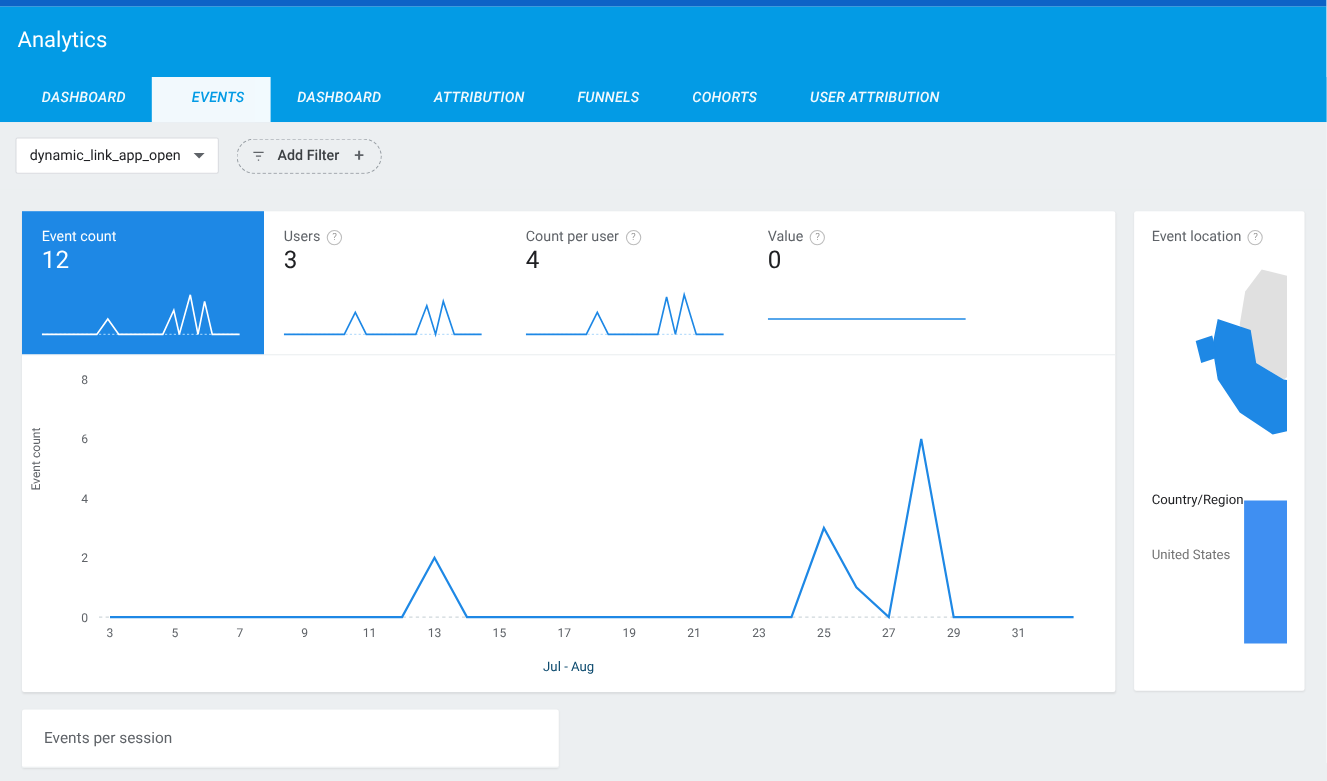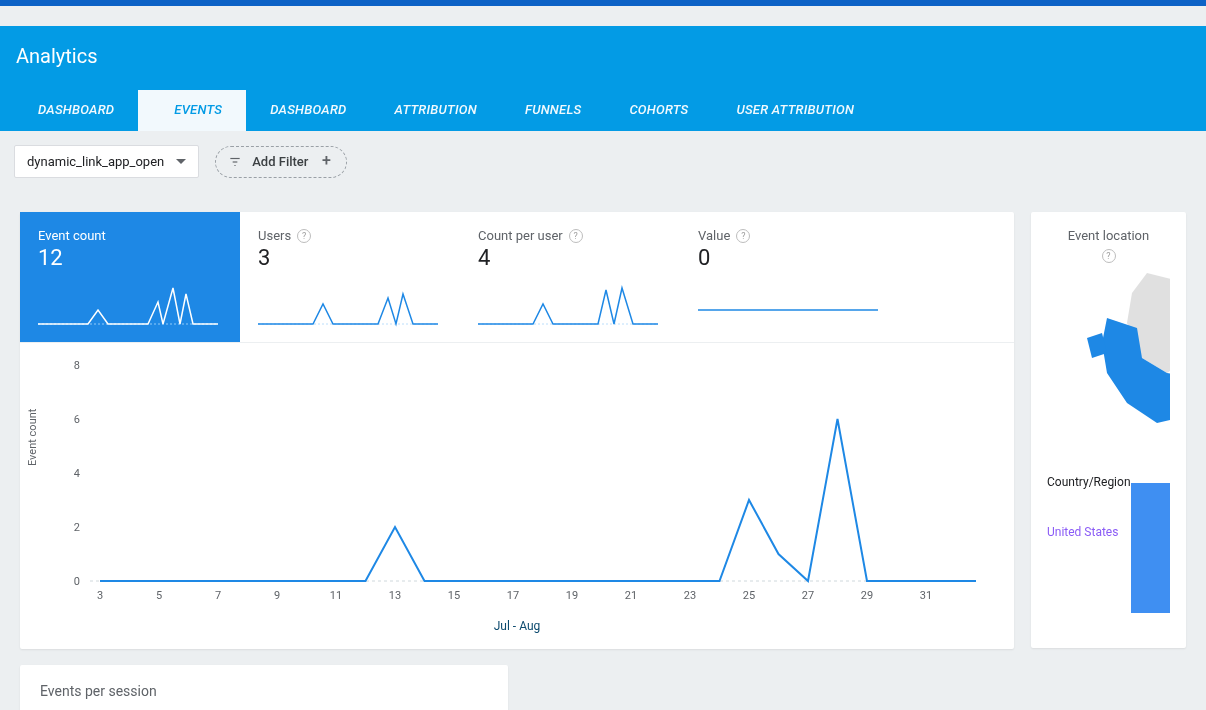--- a/index.html
+++ b/index.html
@@ -14,21 +14,20 @@
   .topstrip { height: 6px; background: #0d62c6; }
   .header {
     background: #039BE5;
     color: #fff;
     padding: 0;
   }
   .title {
     font-size: 20px;
     font-weight: 400;
     padding: 18px 16px 22px 16px;
-    margin-top: 20px;
   }
   .tabs {
     display: flex;
     gap: 0;
     padding: 0 14px;
   }
   .tab {
     padding: 12px 24px 14px 24px;
     font-size: 13px;
     font-weight: 500;
@@ -166,37 +165,37 @@
     padding:16px 16px 0 16px;
     height:436px;
     overflow:hidden;
   }
   .side-title {
     font-size:13px;
     color:#5f6368;
     display:flex;
     align-items:center;
     gap:6px;
-    flex-direction:column;
+    margin-bottom:12px;
   }
   .map-area {
     height:180px;
     overflow:hidden;
   }
   .country-label {
     font-size:12px;
     color:#202124;
     margin-top:32px;
     margin-bottom:36px;
   }
   .country-entry {
     display:flex;
     gap:8px;
     font-size:12px;
-    color:#8b5cf6;
+    color:#737373;
   }
   .country-bar {
     height:130px; background:#3f8ff2; margin-left:84px; margin-top:-56px;
   }
 
   .events-session {
     margin:16px 0 0 20px;
     width:488px;
   }
   .events-session .hdr {

